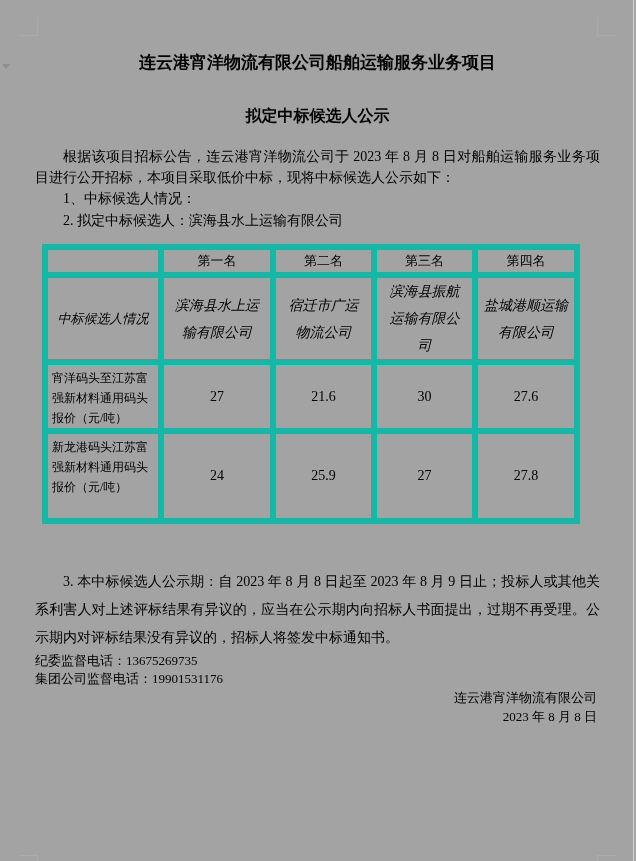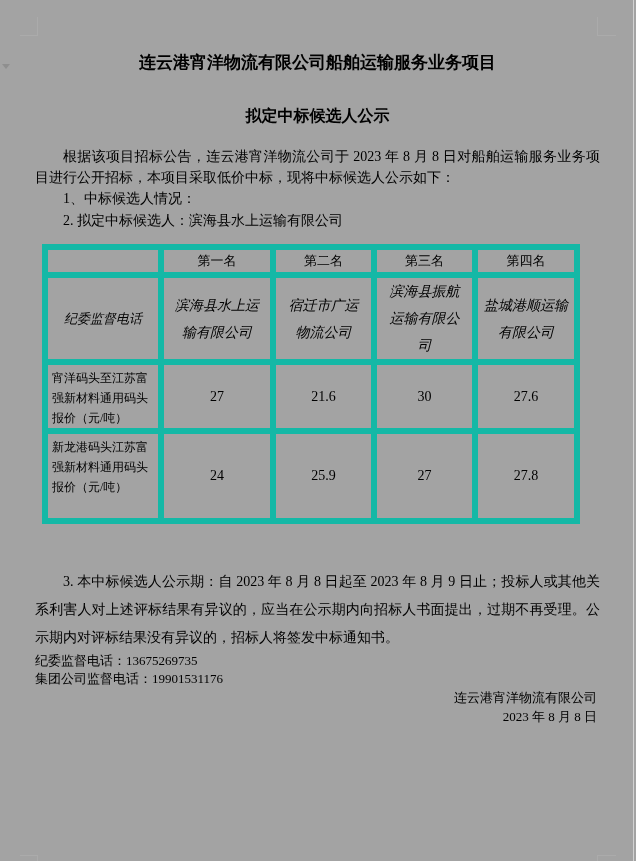--- a/index.html
+++ b/index.html
@@ -103,21 +103,21 @@
       </colgroup>
       <tbody>
         <tr class="r-head">
           <td></td>
           <td>第一名</td>
           <td>第二名</td>
           <td>第三名</td>
           <td>第四名</td>
         </tr>
         <tr class="r-names">
-          <td class="row-label">纪委监督电话</td>
+          <td class="row-label">中标候选人情况</td>
           <td class="company">滨海县水上运输有限公司</td>
           <td class="company">宿迁市广运物流公司</td>
           <td class="company">滨海县振航运输有限公司</td>
           <td class="company">盐城港顺运输有限公司</td>
         </tr>
         <tr class="r-price1">
           <td class="p-label">宵洋码头至江苏富强新材料通用码头报价（元/吨）</td>
           <td class="num">27</td>
           <td class="num">21.6</td>
           <td class="num">30</td>

